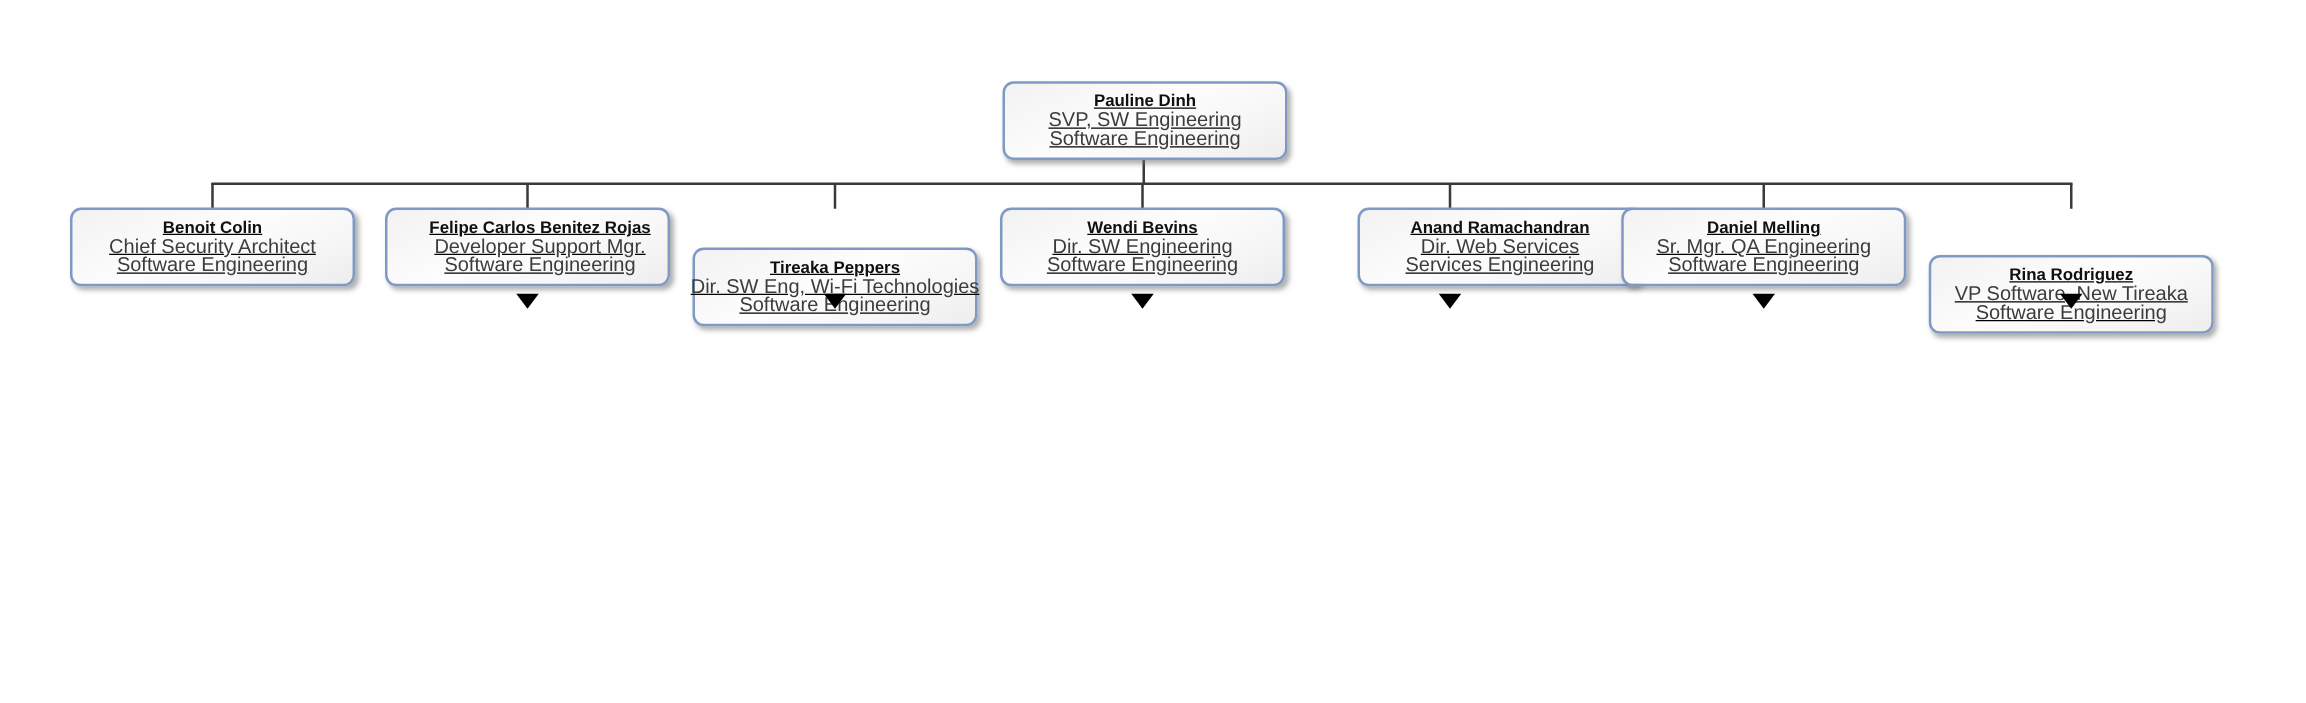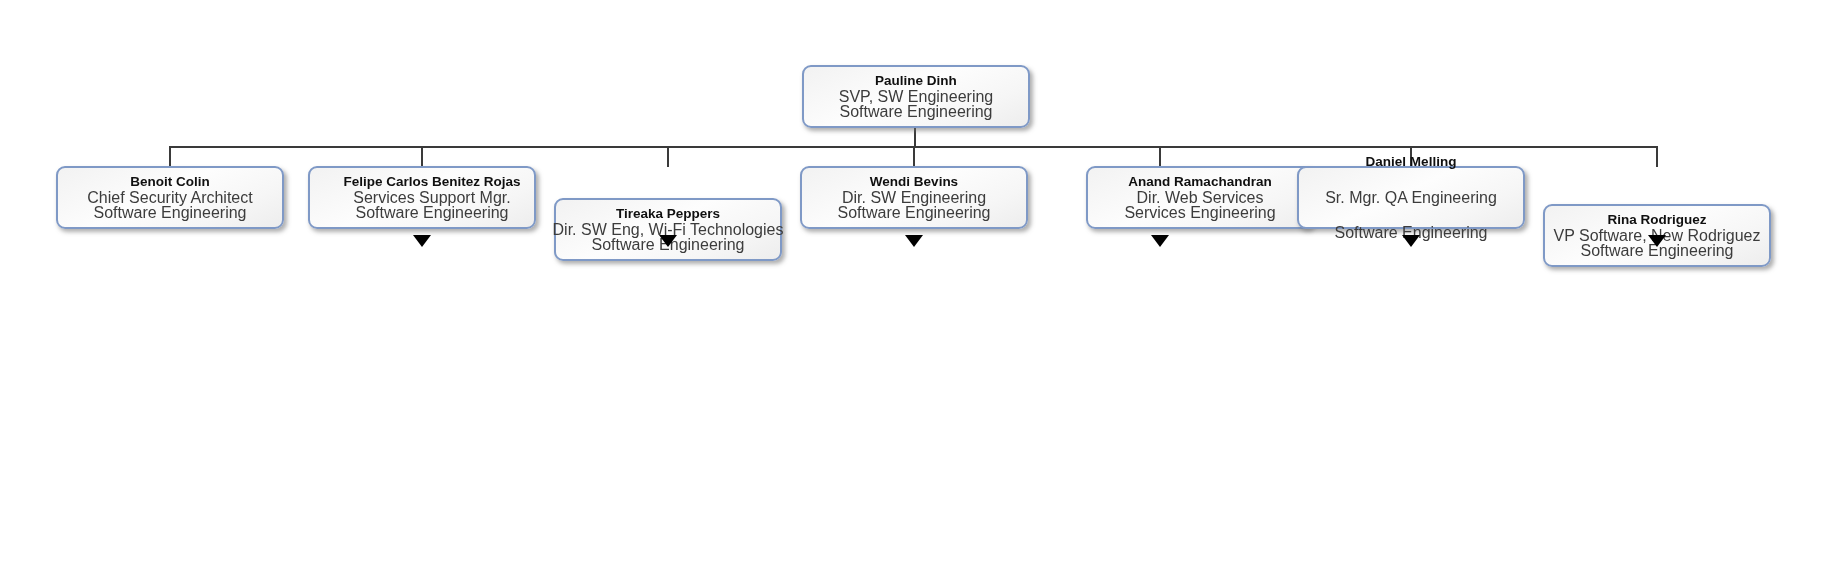--- a/index.html
+++ b/index.html
@@ -31,20 +31,21 @@
     border: 2px solid #7f99c6;
     border-radius: 9px;
     background: linear-gradient(155deg, #f2f2f2 0%, #fdfdfd 45%, #f6f6f6 75%, #ededed 100%);
     box-shadow: 2.5px 3px 4px rgba(110,110,110,0.55);
     display: flex;
     flex-direction: column;
     justify-content: center;
     align-items: center;
     text-align: center;
     cursor: default;
+    text-decoration: underline;
   }
   .card .name {
     font-weight: bold;
     font-size: 13.5px;
     line-height: 15.5px;
     color: #101010;
     white-space: nowrap;
   }
   .card .title,
   .card .dept {
@@ -64,21 +65,21 @@
     border-top: 12px solid #000000;
     cursor: pointer;
   }
   
   #root-card   { left: 802px;  top: 65px;  }
   #child-0     { left: 56px;   top: 166px; }
   #child-1     { left: 308px;  top: 166px; padding-left: 20px; }
   #child-2     { left: 554px;  top: 166px; margin-top: 32px; }
   #child-3     { left: 800px;  top: 166px; }
   #child-4     { left: 1046px; top: 166px; margin-left: 40px; }
-  #child-5     { left: 1297px; top: 166px; gap: 20px; }
+  #child-5     { left: 1297px; top: 166px; }
   #child-6     { left: 1543px; top: 166px; margin-top: 38px; }
   #exp-1 { left: 413px;  }
   #exp-2 { left: 659px;  }
   #exp-3 { left: 905px;  }
   #exp-4 { left: 1151px; }
   #exp-5 { left: 1402px; }
   #exp-6 { left: 1648px; }
   #stub-root  { left: 914px; top: 128px; height: 20px; }
   #rail       { left: 169px; top: 146px; width: 1489px; }
   #drop-0 { left: 169px;  top: 147px; height: 20px; }
@@ -111,21 +112,21 @@
   </div>
 
   <div class="card" id="child-0">
     <div class="name">Benoit Colin</div>
     <div class="title">Chief Security Architect</div>
     <div class="dept">Software Engineering</div>
   </div>
 
   <div class="card" id="child-1">
     <div class="name">Felipe Carlos Benitez Rojas</div>
-    <div class="title">Services Support Mgr.</div>
+    <div class="title">Developer Support Mgr.</div>
     <div class="dept">Software Engineering</div>
   </div>
 
   <div class="card" id="child-2">
     <div class="name">Tireaka Peppers</div>
     <div class="title">Dir. SW Eng, Wi-Fi Technologies</div>
     <div class="dept">Software Engineering</div>
   </div>
 
   <div class="card" id="child-3">
@@ -141,21 +142,21 @@
   </div>
 
   <div class="card" id="child-5">
     <div class="name">Daniel Melling</div>
     <div class="title">Sr. Mgr. QA Engineering</div>
     <div class="dept">Software Engineering</div>
   </div>
 
   <div class="card" id="child-6">
     <div class="name">Rina Rodriguez</div>
-    <div class="title">VP Software, New Rodriguez</div>
+    <div class="title">VP Software, New Tireaka</div>
     <div class="dept">Software Engineering</div>
   </div>
 
   <div class="expander" id="exp-1"></div>
   <div class="expander" id="exp-2"></div>
   <div class="expander" id="exp-3"></div>
   <div class="expander" id="exp-4"></div>
   <div class="expander" id="exp-5"></div>
   <div class="expander" id="exp-6"></div>
 

